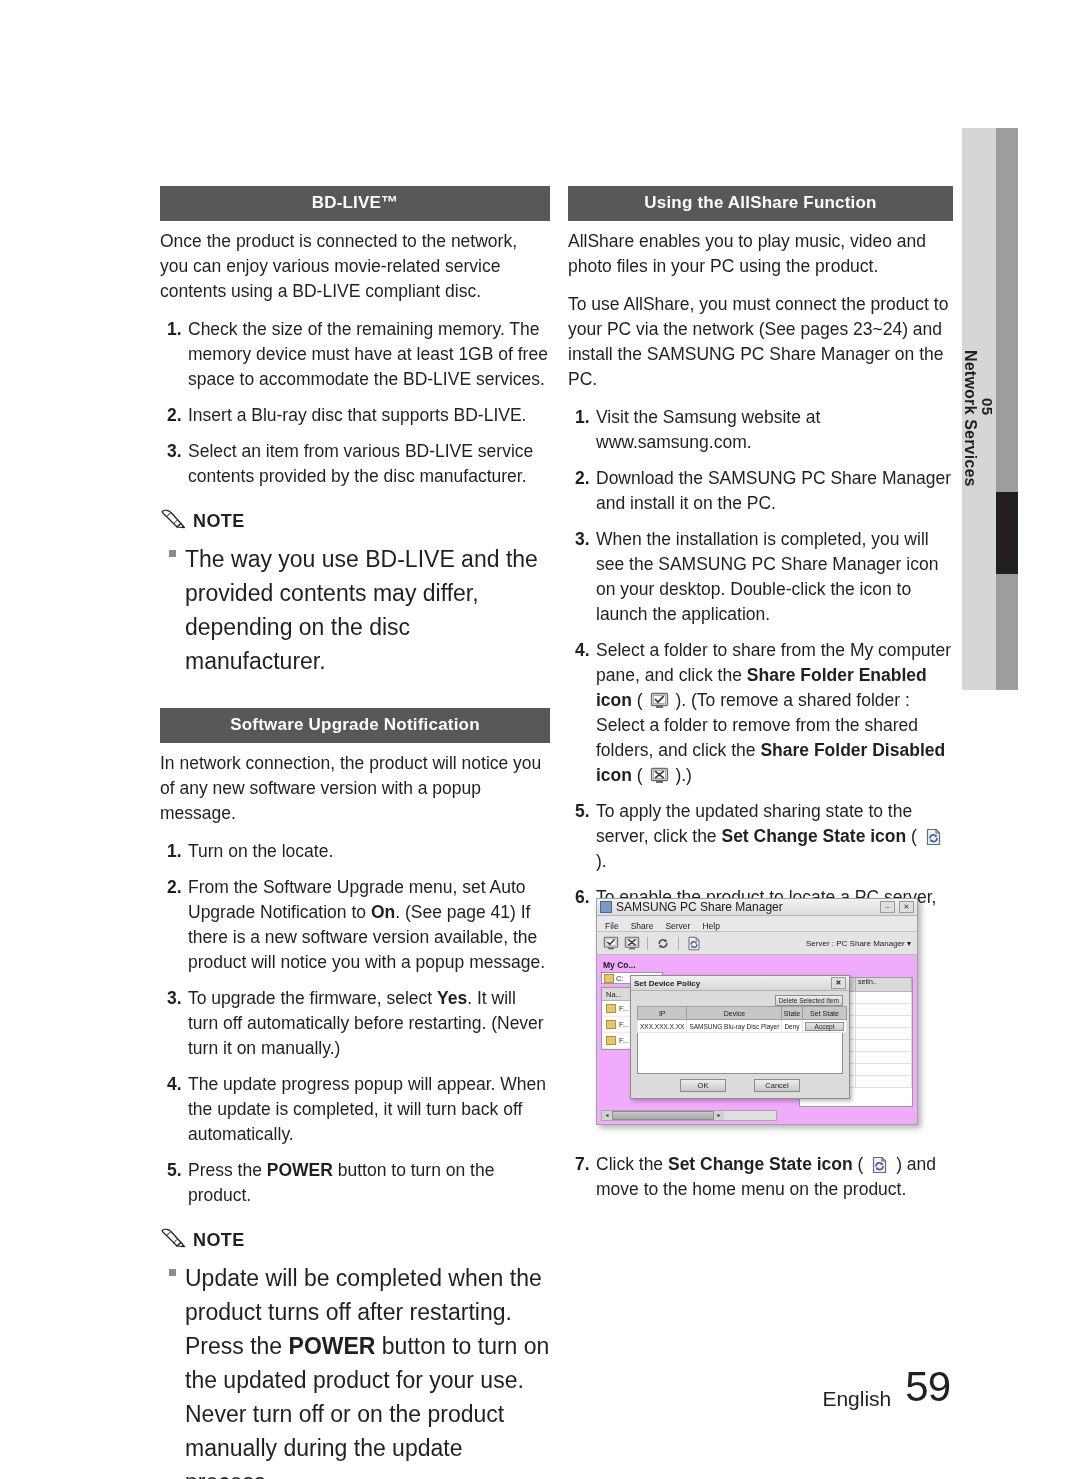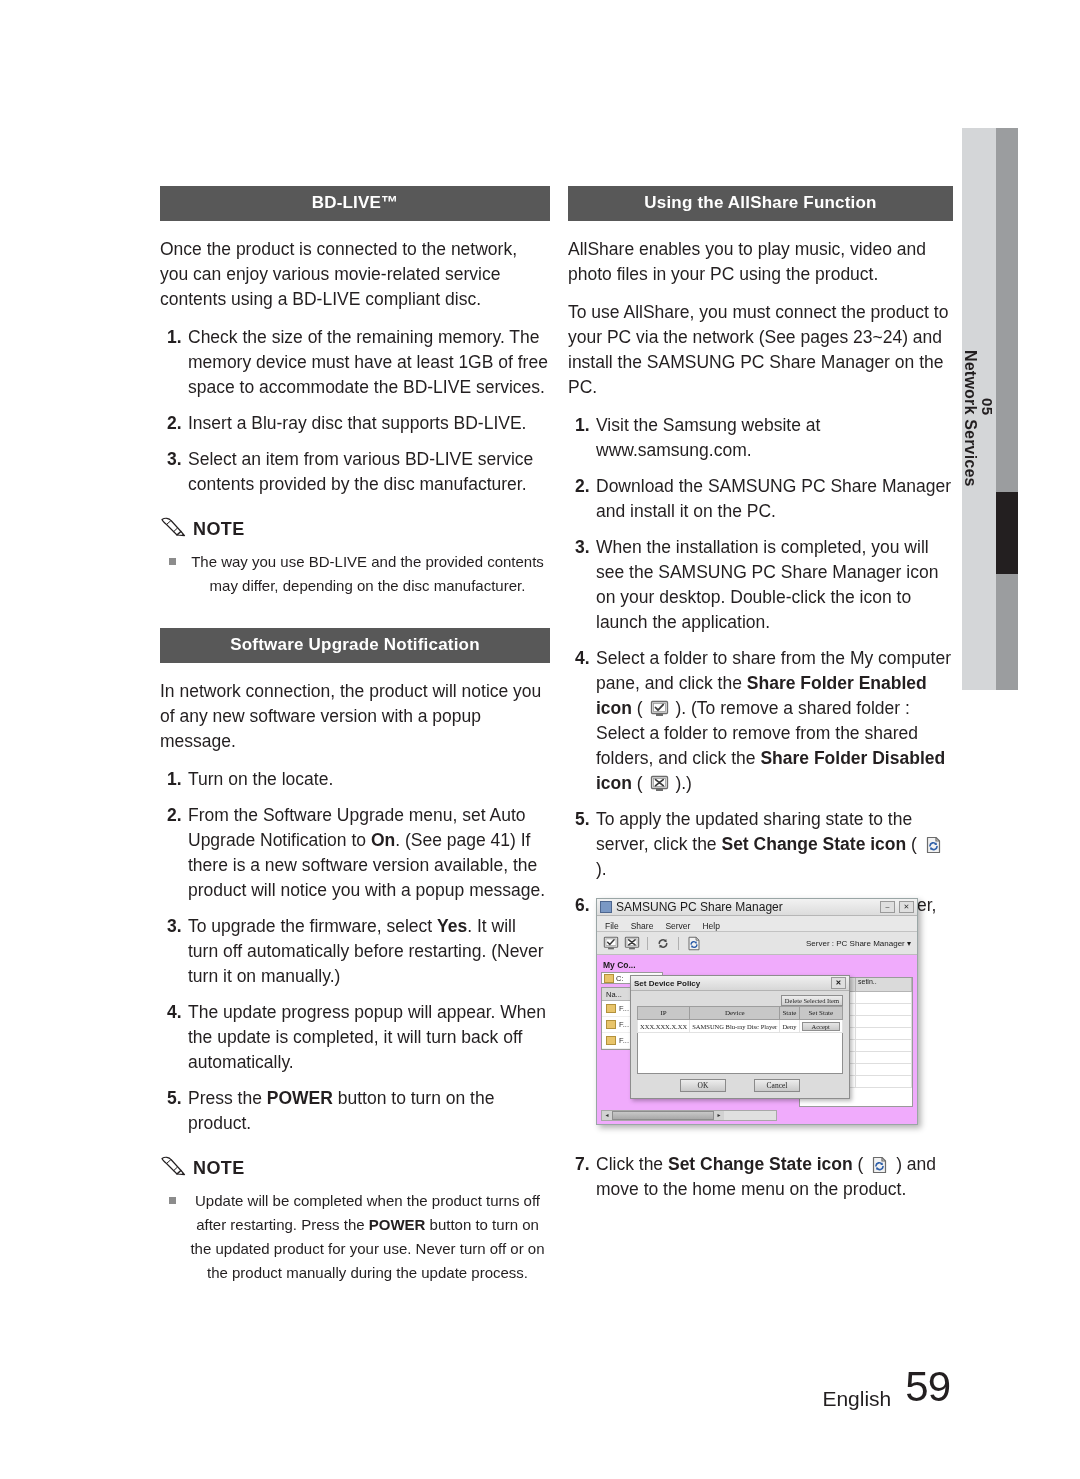--- a/index.html
+++ b/index.html
@@ -86,21 +86,21 @@
 
   
   .section-head {
     background: #585858;
     color: #ffffff;
     font-size: 17px;
     font-weight: bold;
     text-align: center;
     padding: 7px 4px 8px 4px;
     letter-spacing: 0.2px;
-    margin-bottom: 16px;
+    margin-bottom: 8px;
   }
   .section-head.mt { margin-top: 30px; text-align: center; }
 
   
   p.body {
     font-size: 17.5px;
     line-height: 25px;
     margin: 0 0 13px 0;
     color: #231f20;
   }
@@ -131,24 +131,23 @@
     margin: 20px 0 9px 0;
   }
   .note-title {
     font-size: 18px;
     font-weight: bold;
     letter-spacing: 0.4px;
   }
   .note-list { margin: 0; padding: 0; }
   .note-item {
     display: flex;
-    font-size: 15px;
-    line-height: 24px;
+    font-size: 23px;
+    line-height: 34px;
     margin-bottom: 4px;
-    text-align: center;
   }
   .note-bullet {
     flex: 0 0 25px;
     padding-left: 9px;
     box-sizing: border-box;
     padding-top: 8px;
   }
   .note-bullet i {
     display: block;
     width: 7px;
@@ -387,21 +386,21 @@
     font-weight: bold;
     color: #1b1b1b;
   }
   .modal-title .x {
     margin-left: auto;
     width: 13px; height: 10px;
     background: #dfdfdf;
     border: 1px solid #9a9a9a;
     font-size: 7px; line-height: 9px; text-align: center;
   }
-  .modal-body { padding: 4px 6px; font-family: Liberation Serif, serif; }
+  .modal-body { padding: 4px 6px; }
   .del-btn {
     float: right;
     font-size: 6.5px;
     padding: 1px 3px;
     background: linear-gradient(#ededed,#cfcfcf);
     border: 1px solid #8f8f8f;
     color: #1b1b1b;
     white-space: nowrap;
   }
   .policy-table {

